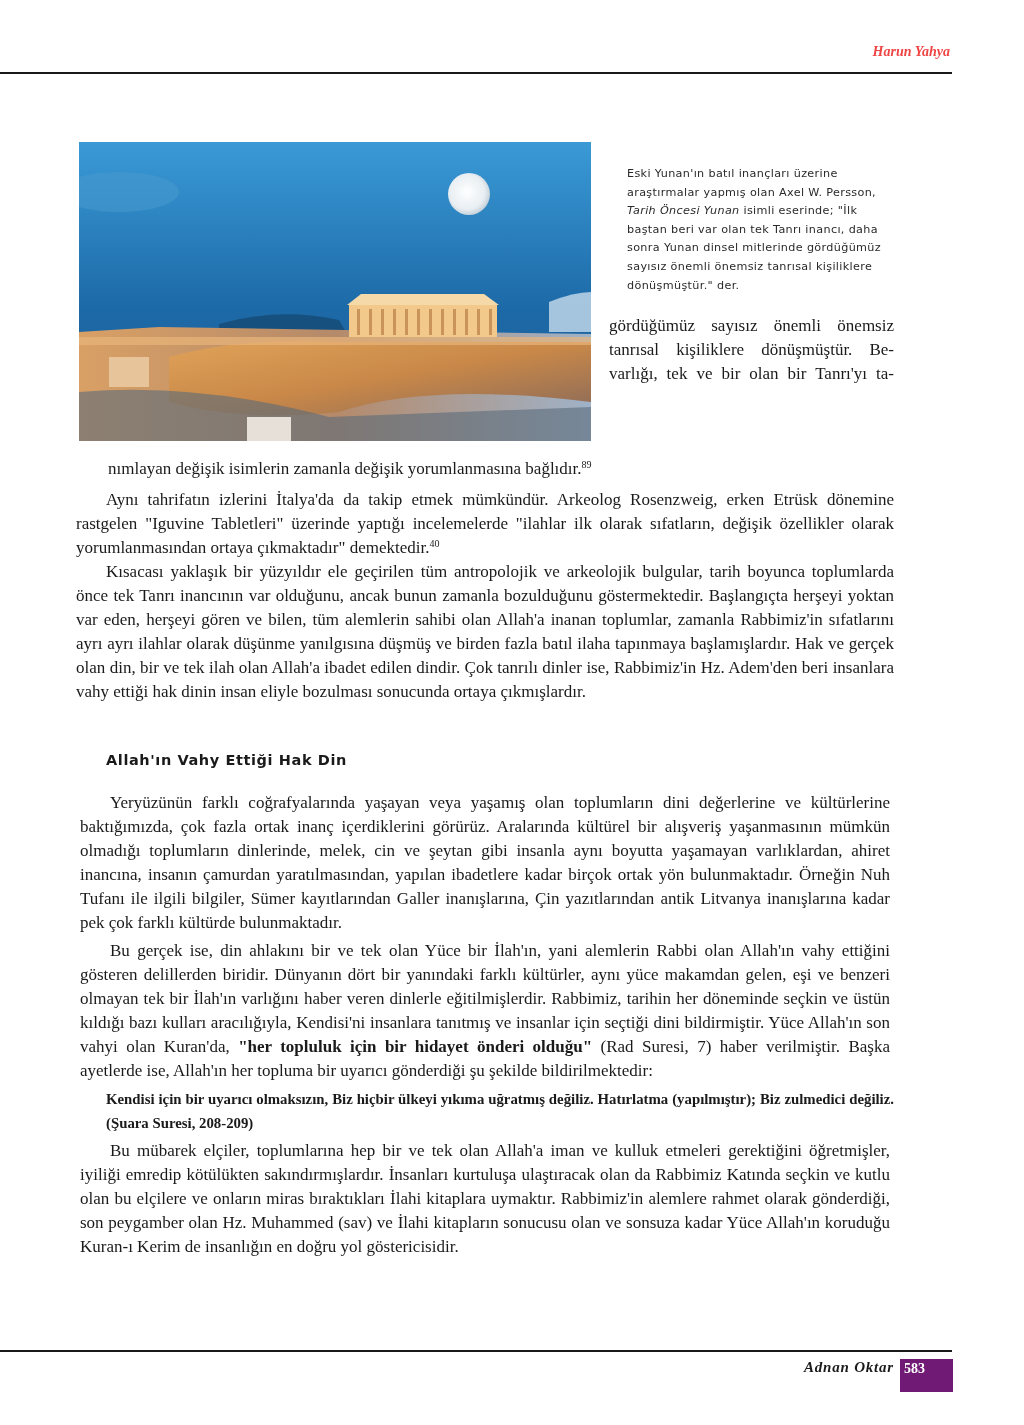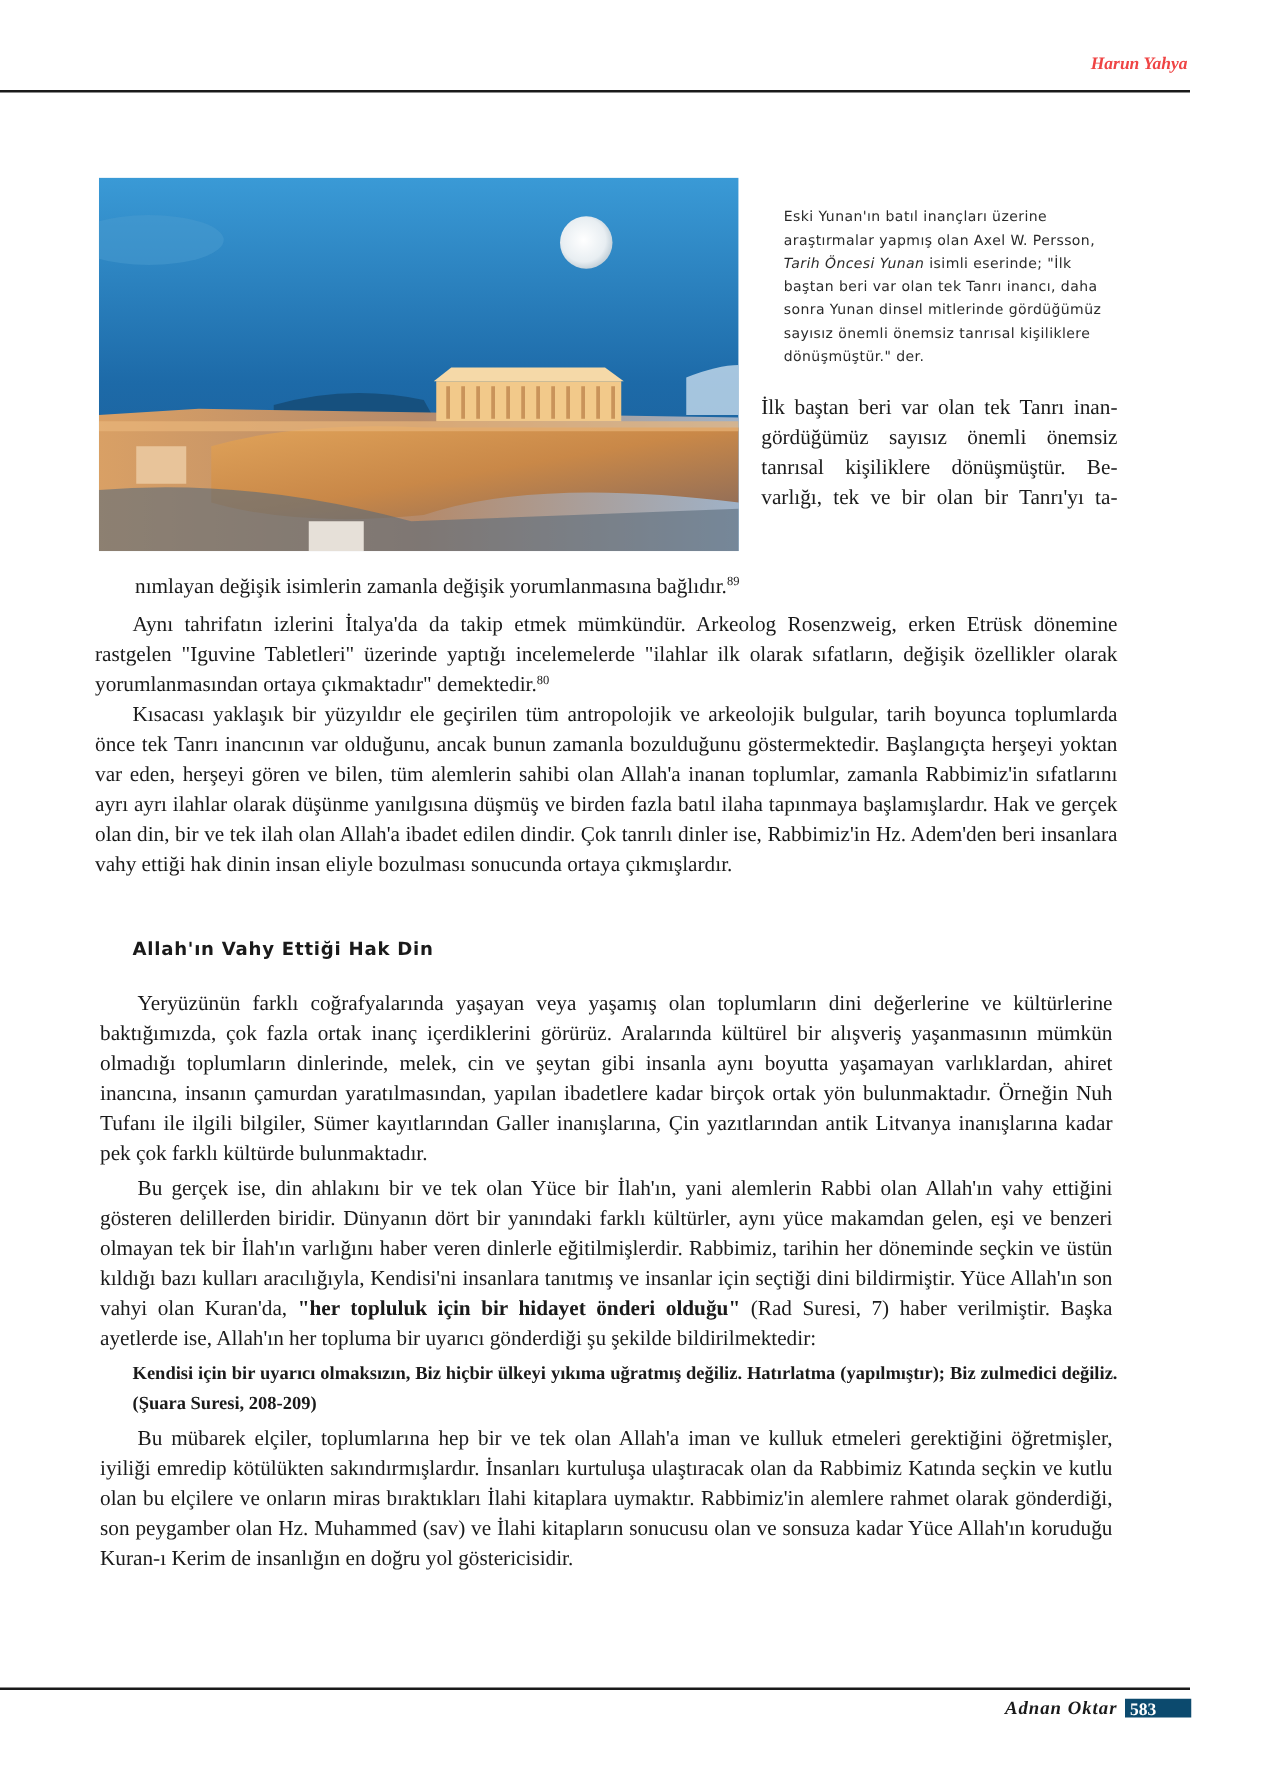--- a/index.html
+++ b/index.html
@@ -51,21 +51,21 @@
     text-indent: 0; padding-left: 30px; font-weight: bold; font-size: 14.8px; line-height: 24px; margin: 0;
   }
   b.em { font-weight: bold; }
 
   #footer-rule { position: absolute; top: 1350px; left: 0; width: 952px; height: 2px; background: #1a1a1a; }
   #footer-author {
     position: absolute; top: 1359px; right: 130px;
     font-family: "Liberation Serif", serif; font-style: italic; font-weight: bold; font-size: 15px; letter-spacing: 0.8px;
   }
   #page-number {
-    position: absolute; top: 1359px; left: 900px; width: 53px; height: 15px; background: #0c4a6e;
+    position: absolute; top: 1359px; left: 900px; width: 53px; height: 33px; background: #701a75;
     color: #fff; font-family: "Liberation Serif", serif; font-weight: bold; font-size: 14px; line-height: 19px; padding-left: 4px; box-sizing: border-box;
   }
 </style>
 </head>
 <body>
 
 <div id="running-header">Harun Yahya</div>
 <div id="header-rule"></div>
 
 <div id="photo">
@@ -122,31 +122,30 @@
   </svg>
 </div>
 
 <div id="caption">
   <p>
     <span>Eski Yunan'ın batıl inançları üzerine araştırmalar yapmış olan Axel W. Persson, </span><em>Tarih Öncesi Yunan</em><span> isimli eserinde; "İlk baştan beri var olan tek Tanrı inancı, daha sonra Yunan dinsel mitlerinde gördüğümüz sayısız önemli önemsiz tanrısal kişiliklere dönüşmüştür." der.</span>
   </p>
 </div>
 
 <div id="wrap-block" class="body-text">
-  <p>İlk baştan beri var olan tek Tanrı inan-</p>
   <p>gördüğümüz sayısız önemli önemsiz</p>
   <p>tanrısal kişiliklere dönüşmüştür. Be-</p>
   <p>varlığı, tek ve bir olan bir Tanrı'yı ta-</p>
 </div>
 <div id="wrap-tail" class="body-text">
   <p><span>nımlayan değişik isimlerin zamanla değişik yorumlanmasına bağlıdır.</span><sup>89</sup></p>
 </div>
 
 <div id="main-text" class="body-text">
-  <p><span>Aynı tahrifatın izlerini İtalya'da da takip etmek mümkündür. Arkeolog Rosenzweig, erken Etrüsk dönemine rastgelen "Iguvine Tabletleri" üzerinde yaptığı incelemelerde "ilahlar ilk olarak sıfatların, değişik özellikler olarak yorumlanmasından ortaya çıkmaktadır" demektedir.</span><sup>80</sup></p>
+  <p><span>Aynı tahrifatın izlerini İtalya'da da takip etmek mümkündür. Arkeolog Rosenzweig, erken Etrüsk dönemine rastgelen "Iguvine Tabletleri" üzerinde yaptığı incelemelerde "ilahlar ilk olarak sıfatların, değişik özellikler olarak yorumlanmasından ortaya çıkmaktadır" demektedir.</span><sup>40</sup></p>
   <p>Kısacası yaklaşık bir yüzyıldır ele geçirilen tüm antropolojik ve arkeolojik bulgular, tarih boyunca toplumlarda önce tek Tanrı inancının var olduğunu, ancak bunun zamanla bozulduğunu göstermektedir. Başlangıçta herşeyi yoktan var eden, herşeyi gören ve bilen, tüm alemlerin sahibi olan Allah'a inanan toplumlar, zamanla Rabbimiz'in sıfatlarını ayrı ayrı ilahlar olarak düşünme yanılgısına düşmüş ve birden fazla batıl ilaha tapınmaya başlamışlardır. Hak ve gerçek olan din, bir ve tek ilah olan Allah'a ibadet edilen dindir. Çok tanrılı dinler ise, Rabbimiz'in Hz. Adem'den beri insanlara vahy ettiği hak dinin insan eliyle bozulması sonucunda ortaya çıkmışlardır.</p>
 </div>
 
 <div id="section-heading">Allah'ın Vahy Ettiği Hak Din</div>
 
 <div id="section-text" class="body-text">
   <p>Yeryüzünün farklı coğrafyalarında yaşayan veya yaşamış olan toplumların dini değerlerine ve kültürlerine baktığımızda, çok fazla ortak inanç içerdiklerini görürüz. Aralarında kültürel bir alışveriş yaşanmasının mümkün olmadığı toplumların dinlerinde, melek, cin ve şeytan gibi insanla aynı boyutta yaşamayan varlıklardan, ahiret inancına, insanın çamurdan yaratılmasından, yapılan ibadetlere kadar birçok ortak yön bulunmaktadır. Örneğin Nuh Tufanı ile ilgili bilgiler, Sümer kayıtlarından Galler inanışlarına, Çin yazıtlarından antik Litvanya inanışlarına kadar pek çok farklı kültürde bulunmaktadır.</p>
   <p><span>Bu gerçek ise, din ahlakını bir ve tek olan Yüce bir İlah'ın, yani alemlerin Rabbi olan Allah'ın vahy ettiğini gösteren delillerden biridir. Dünyanın dört bir yanındaki farklı kültürler, aynı yüce makamdan gelen, eşi ve benzeri olmayan tek bir İlah'ın varlığını haber veren dinlerle eğitilmişlerdir. Rabbimiz, tarihin her döneminde seçkin ve üstün kıldığı bazı kulları aracılığıyla, Kendisi'ni insanlara tanıtmış ve insanlar için seçtiği dini bildirmiştir. Yüce Allah'ın son vahyi olan Kuran'da, </span><b class="em">"her topluluk için bir hidayet önderi olduğu"</b><span> (Rad Suresi, 7) haber verilmiştir. Başka ayetlerde ise, Allah'ın her topluma bir uyarıcı gönderdiği şu şekilde bildirilmektedir:</span></p>
   <p class="quote">Kendisi için bir uyarıcı olmaksızın, Biz hiçbir ülkeyi yıkıma uğratmış değiliz. Hatırlatma (yapılmıştır); Biz zulmedici değiliz. (Şuara Suresi, 208-209)</p>
   <p>Bu mübarek elçiler, toplumlarına hep bir ve tek olan Allah'a iman ve kulluk etmeleri gerektiğini öğretmişler, iyiliği emredip kötülükten sakındırmışlardır. İnsanları kurtuluşa ulaştıracak olan da Rabbimiz Katında seçkin ve kutlu olan bu elçilere ve onların miras bıraktıkları İlahi kitaplara uymaktır. Rabbimiz'in alemlere rahmet olarak gönderdiği, son peygamber olan Hz. Muhammed (sav) ve İlahi kitapların sonucusu olan ve sonsuza kadar Yüce Allah'ın koruduğu Kuran-ı Kerim de insanlığın en doğru yol göstericisidir.</p>

